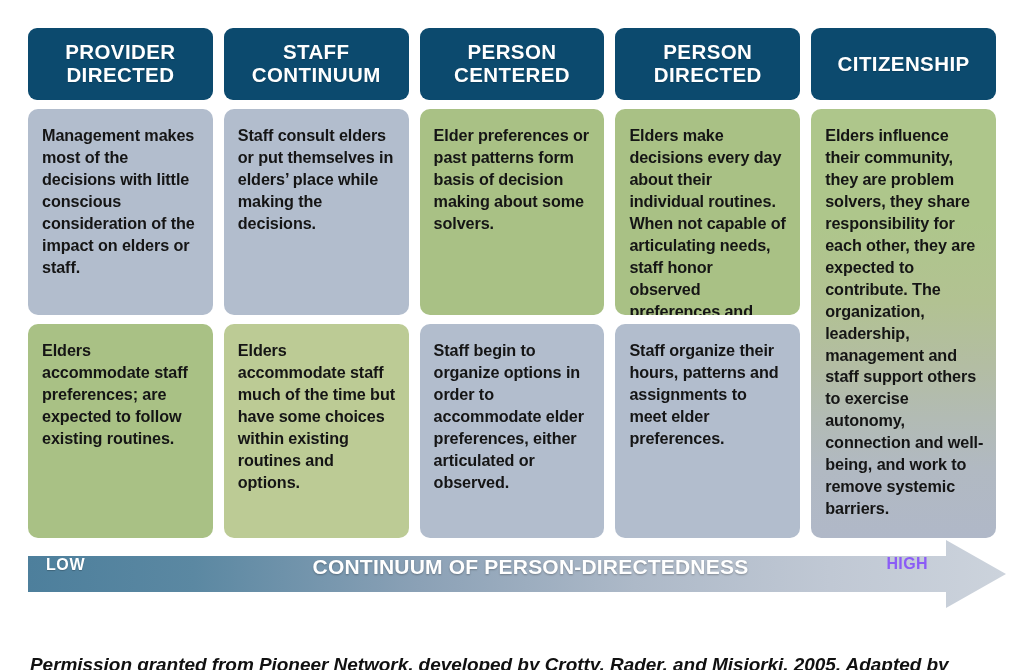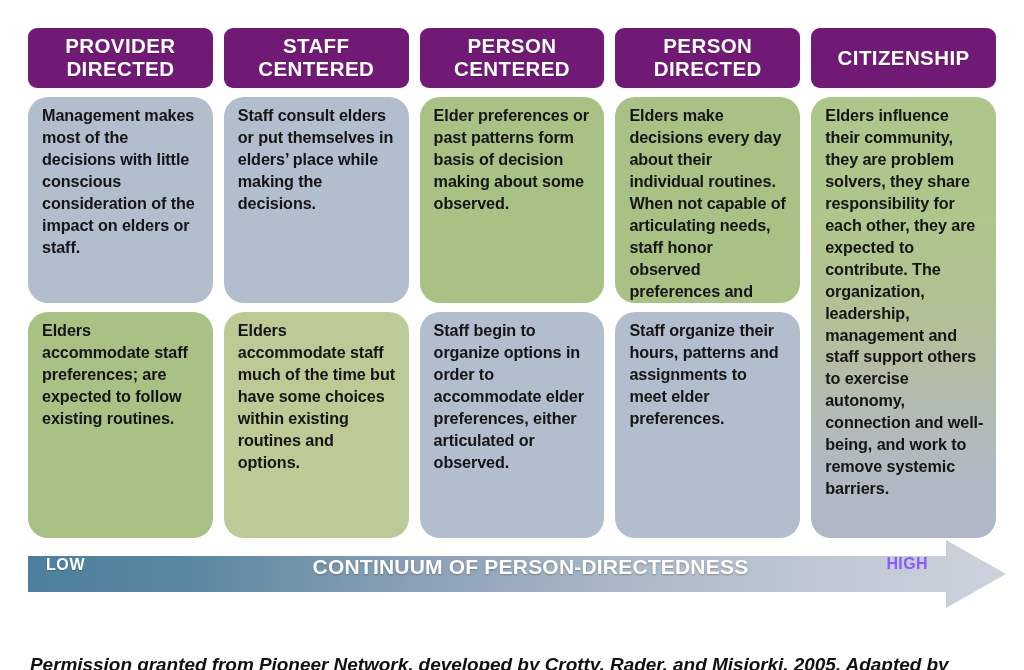--- a/index.html
+++ b/index.html
@@ -35,41 +35,41 @@
   }
   .column {
     flex: 1 1 0;
     display: flex;
     flex-direction: column;
     gap: 9px;
     min-width: 0;
   }
 
   .col-header {
-    height: 60px;
+    height: 72px;
     border-radius: 9px;
-    background: #701a75;
+    background: #0c4a6e;
     color: #ffffff;
     display: flex;
     align-items: center;
     justify-content: center;
     text-align: center;
     font-weight: bold;
     font-size: 20.5px;
     letter-spacing: 0.4px;
     line-height: 1.12;
     padding: 16px 6px;
     box-sizing: border-box;
     text-shadow: 0 1px 1px rgba(0,0,0,0.16);
   }
   .col-header span { display: block; white-space: pre-line; }
 
   .cell {
-    border-radius: 20px;
-    padding: 8px 12px 10px 14px;
+    border-radius: 10px;
+    padding: 16px 12px 10px 14px;
     box-sizing: border-box;
     font-size: 16.2px;
     line-height: 1.355;
     font-weight: bold;
     color: #151515;
     letter-spacing: -0.1px;
     overflow: hidden;
   }
   .cell.blue  { background: #b2bdcd; }
   .cell.green { background: #a9c185; }
@@ -158,32 +158,32 @@
         <span>PROVIDER
 DIRECTED</span>
       </div>
       <div class="cell blue row1">Management makes most of the decisions with little conscious consideration of the impact on elders or staff.</div>
       <div class="cell green row2">Elders accommodate staff preferences; are expected to follow existing routines.</div>
     </div>
 
     <div class="column">
       <div class="col-header">
         <span>STAFF
-CENTERED</span>
+CONTINUUM</span>
       </div>
       <div class="cell blue row1">Staff consult elders or put themselves in elders’ place while making the decisions.</div>
       <div class="cell green-light row2">Elders accommodate staff much of the time but have some choices within existing routines and options.</div>
     </div>
 
     <div class="column">
       <div class="col-header">
         <span>PERSON
 CENTERED</span>
       </div>
-      <div class="cell green row1">Elder preferences or past patterns form basis of decision making about some observed.</div>
+      <div class="cell green row1">Elder preferences or past patterns form basis of decision making about some solvers.</div>
       <div class="cell blue row2">Staff begin to organize options in order to accommodate elder preferences, either articulated or observed.</div>
     </div>
 
     <div class="column">
       <div class="col-header">
         <span>PERSON
 DIRECTED</span>
       </div>
       <div class="cell green row1">Elders make decisions every day about their individual routines. When not capable of articulating needs, staff honor observed preferences and habits.</div>
       <div class="cell blue row2">Staff organize their hours, patterns and assignments to meet elder preferences.</div>

